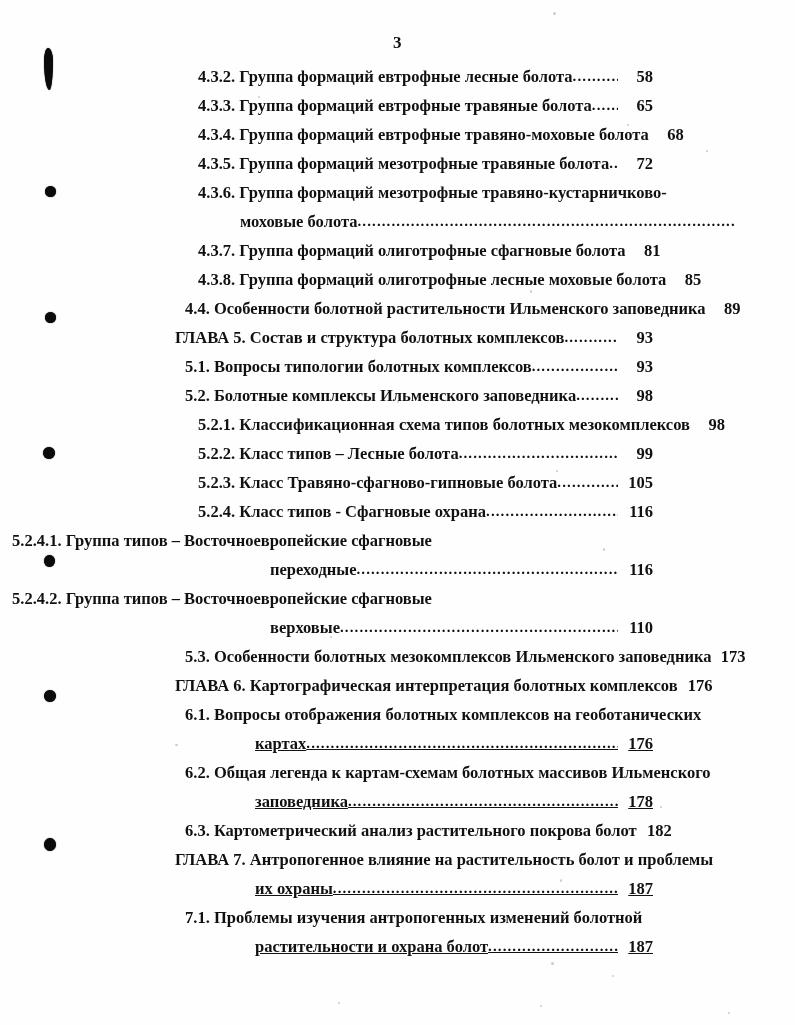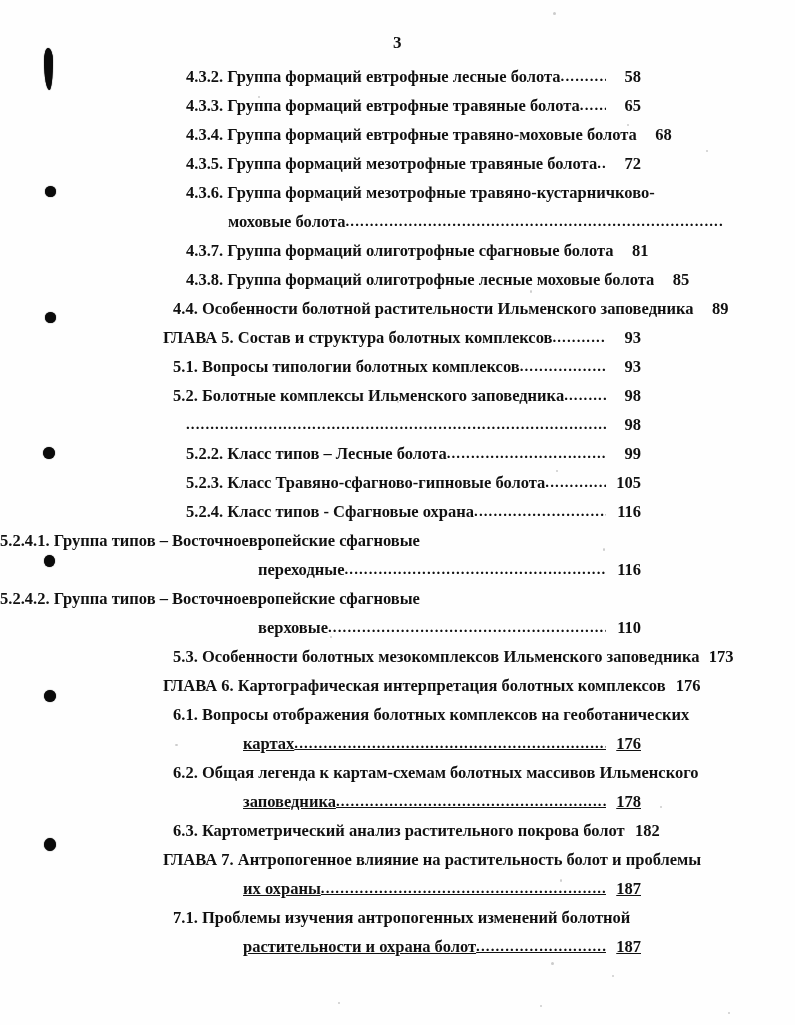--- a/index.html
+++ b/index.html
@@ -58,21 +58,21 @@
     text-align: center;
     font-size: 17px;
     font-weight: bold;
     letter-spacing: 0.5px;
   }
 
   
   .toc {
     position: absolute;
     top: 62px;
-    left: 0;
+    left: 12px;
     width: 725px;
   }
   .entry {
     position: relative;
     display: flex;
     align-items: baseline;
     font-size: 16.5px;
     line-height: 29px;
     white-space: nowrap;
   }
@@ -178,20 +178,21 @@
         <span class="title">5.1. Вопросы типологии болотных комплексов</span>
         <span class="leader"></span>
         <span class="pagenum">93</span>
       </div>
       <div class="entry lvl-2">
         <span class="title">5.2. Болотные комплексы Ильменского заповедника</span>
         <span class="leader"></span>
         <span class="pagenum">98</span>
       </div>
       <div class="entry lvl-3">
+        <span class="title">5.2.1. Классификационная схема типов болотных мезокомплексов</span>
         <span class="leader"></span>
         <span class="pagenum">98</span>
       </div>
       <div class="entry lvl-3">
         <span class="title">5.2.2. Класс типов – Лесные болота</span>
         <span class="leader"></span>
         <span class="pagenum">99</span>
       </div>
       <div class="entry lvl-3">
         <span class="title">5.2.3. Класс Травяно-сфагново-гипновые болота</span>

